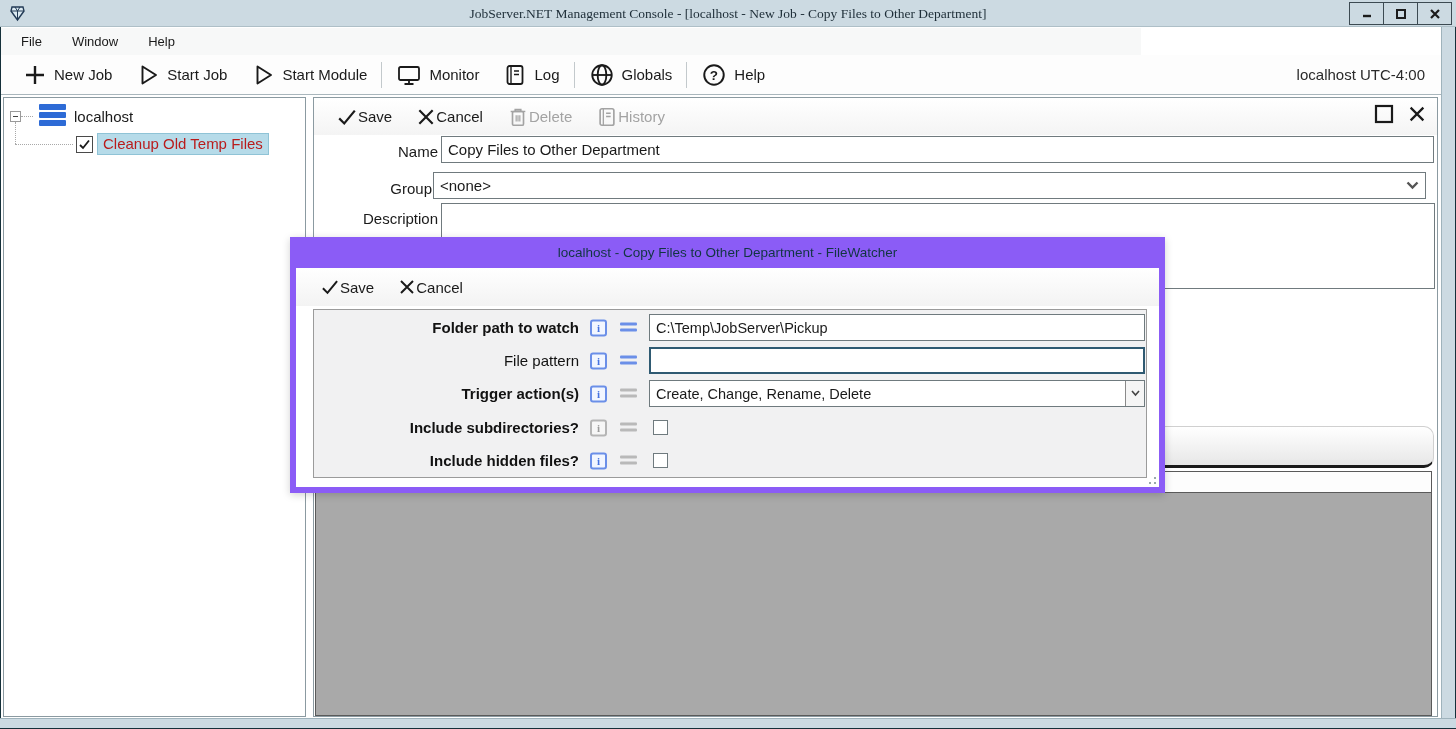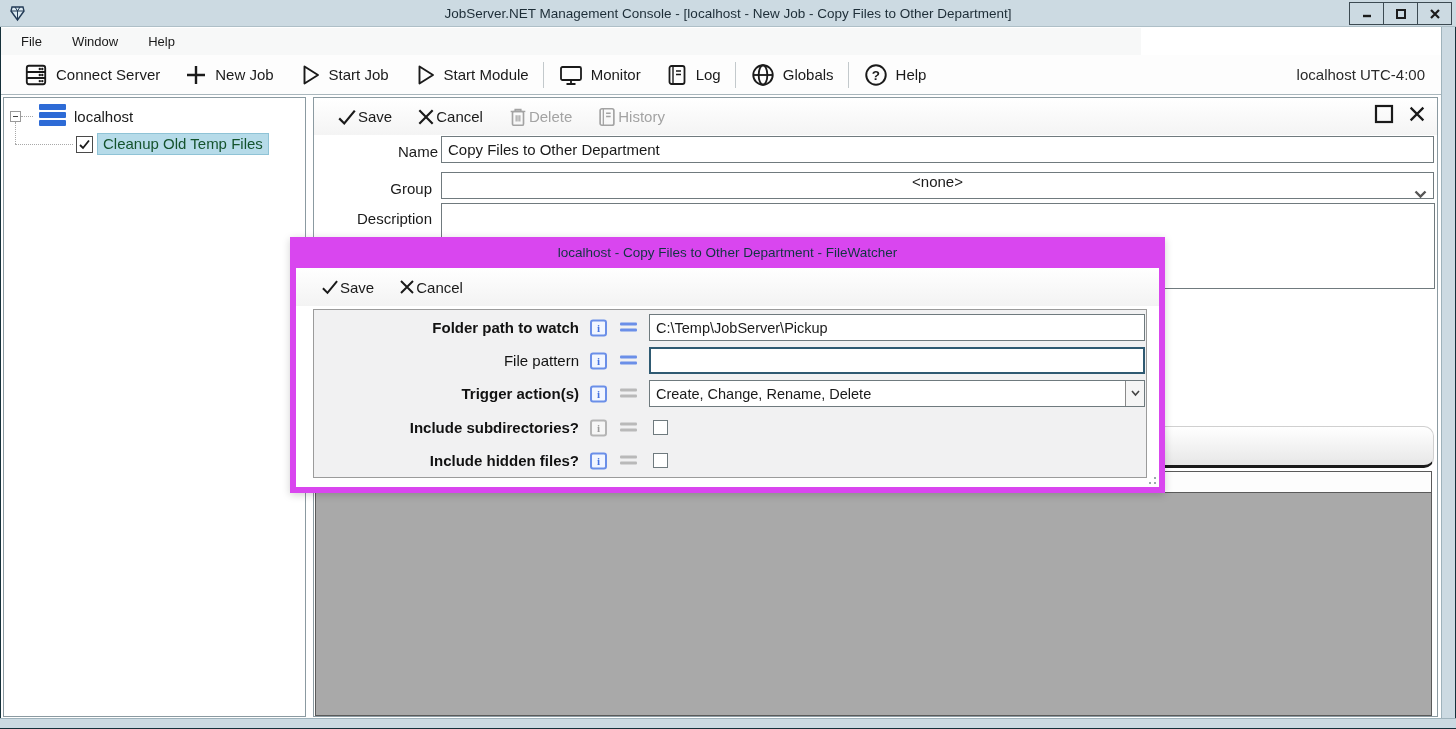--- a/index.html
+++ b/index.html
@@ -7,21 +7,21 @@
   #canvas {
     position:relative; width:1456px; height:729px; overflow:hidden;
     font-family:"Liberation Sans", sans-serif; background:#ffffff;
     box-shadow: inset 0 0 0 1px #15303a;
   }
   
   .titlebar { position:absolute; left:0; top:0; width:1456px; height:27px;
     background:#ccdae2; border-bottom:1px solid #aebfc7; display:flex; align-items:center; }
   .app-icon { position:absolute; left:9px; top:5px; width:17px; height:17px; }
   .title-text { position:absolute; left:0; right:0; top:0; height:35px; line-height:27px;
-    text-align:center; font-size:13.5px; color:#1d2d37; }
+    text-align:center; font-size:13.5px; color:#1d2d37;font-family:Liberation Serif, serif; }
   .winbtns { position:absolute; right:4px; top:2px; display:flex; }
   .winbtn { width:35px; height:23px; border:1px solid #3c4a52; margin-left:-1px;
     display:flex; align-items:center; justify-content:center; background:#ccdae2; cursor:pointer; }
   .frame-right { position:absolute; right:0; top:27px; width:15px; bottom:0; background:#ccdae2;
     border-left:1px solid #9fb3bc; box-shadow: inset -1px 0 0 #15303a; }
   .frame-bottom { position:absolute; left:0; right:0; bottom:0; height:11px; background:#ccdae2;
     border-top:1px solid #9fb3bc; box-shadow: inset 0 -1px 0 #15303a; }
   
   .menubar { position:absolute; left:1px; top:28px; width:1140px; height:27px; background:#f7f8f8;
     display:flex; align-items:center; padding-left:20px; gap:30px; }
@@ -42,21 +42,21 @@
   .expander::after { content:""; position:absolute; left:2px; right:2px; top:4px; height:1px; background:#444; }
   .dots-h { height:1px; border-top:1px dotted #a8a8a8; }
   .server-icon { display:inline-block; margin:0 8px 0 6px; }
   .server-icon div { width:27px; height:6px; background:#2e6bd6; border-radius:1px; margin-bottom:2px; }
   .tree-root-label { font-size:15px; color:#1a1a1a; cursor:pointer; }
   .tree-child { margin:4px 0 0 0; height:24px; }
   .connector { position:absolute; left:11px; top:-10px; width:1px; height:22px; border-left:1px dotted #a8a8a8; }
   .connector-h { position:absolute; left:11px; top:12px; width:58px; border-top:1px dotted #a8a8a8; }
   .checkbox { width:17px; height:17px; border:1px solid #4a4a4a; background:#fff; margin-left:72px;
     display:flex; align-items:center; justify-content:center; cursor:pointer; }
-  .tree-child-label { margin-left:4px; font-size:15px; color:#14532d; background:#b6dbe9;
+  .tree-child-label { margin-left:4px; font-size:15px; color:#b91c1c; background:#b6dbe9;
     border:1px solid #8fc3d6; padding:1px 5px 2px 5px; cursor:pointer; }
   
   .main-panel { position:absolute; left:313px; top:97px; width:1125px; height:620px;
     background:#ffffff; border:1px solid #8b9aa1; }
   .ed-toolbar { position:absolute; left:0; top:0; right:0; height:37px; display:flex; align-items:center;
     padding-left:10px; background:linear-gradient(#ffffff,#f4f4f4); }
   .ed-item { display:flex; align-items:center; gap:0; padding:0 12px; cursor:pointer; }
   .ed-item .lbl { font-size:15px; color:#1a1a1a; }
   .ed-item.disabled { cursor:default; }
   .ed-item.disabled .lbl { color:#a3a3a3; }
@@ -70,21 +70,21 @@
   .combo .chev { margin-left:auto; }
   .section-strip { position:absolute; left:2px; top:328px; width:1118px; height:42px;
     background:linear-gradient(#ffffff,#e7e7e7); border:1px solid #d0d0d0;
     border-bottom:3px solid #1b1b1b; border-radius:10px 10px 10px 10px / 10px 10px 10px 10px; }
   .grid-header { position:absolute; left:1px; top:373px; width:1117px; height:22px; background:#fdfdfd;
     border:1px solid #5a5a5a; }
   .grid-body { position:absolute; left:1px; top:395px; width:1117px; height:223px; background:#a9a9a9;
     border:1px solid #5a5a5a; border-top:none; }
   
   .dialog { position:absolute; left:290px; top:237px; width:875px; height:256px;
-    background:#d946ef; box-shadow:0 2px 8px rgba(0,0,0,0.18); }
+    background:#8b5cf6; box-shadow:0 2px 8px rgba(0,0,0,0.18); }
   .dlg-title { height:31px; display:flex; align-items:center; justify-content:center;
     font-size:13.5px; color:#113541; }
   .dlg-body { position:absolute; left:6px; top:31px; right:6px; bottom:6px; background:#ffffff; }
   .dlg-toolbar { position:absolute; left:0; top:0; right:0; height:38px; display:flex; align-items:center;
     padding-left:12px; background:linear-gradient(#ffffff,#f3f3f3); }
   .dlg-fieldset { position:absolute; left:17px; top:41px; width:834px; height:169px;
     background:#f1f1f2; border:1px solid #9b9b9b; }
   .p-row { position:absolute; left:0; width:100%; height:27px; display:flex; align-items:center; }
   .p-label { position:absolute; left:0; width:265px; text-align:right; font-size:15px; color:#121212; }
   .p-label.bold { font-weight:700; }
@@ -146,30 +146,20 @@
 
   <div class="menubar">
     <span class="menu-item">File</span>
     <span class="menu-item">Window</span>
     <span class="menu-item">Help</span>
   </div>
 
   <div class="toolbar">
     <div class="tb-item">
       <span>
-        <svg width="26" height="26" viewBox="0 0 24 24" fill="none" stroke="#1a1a1a" stroke-width="1.7">
-          <rect x="3.5" y="3.5" width="17" height="17" rx="2"></rect>
-            <path d="M3.5 9.2 h17 M3.5 14.8 h17"></path>
-          <path d="M15.5 6.4 h0.01 M17.8 6.4 h0.01 M15.5 12 h0.01 M17.8 12 h0.01 M15.5 17.6 h0.01 M17.8 17.6 h0.01" stroke-width="2.2" stroke-linecap="round"></path>
-        </svg>
-      </span>
-      <span class="lbl">Connect Server</span>
-    </div>
-    <div class="tb-item">
-      <span>
         <svg width="24" height="24" viewBox="0 0 24 24" stroke="#1a1a1a" stroke-width="2.4">
             <path d="M12 3 v18 M3 12 h18"></path>
           </svg>
       </span>
       <span class="lbl">New Job</span>
     </div>
     <div class="tb-item">
       <span>
         <svg width="24" height="24" viewBox="0 0 24 24" fill="none" stroke="#1a1a1a" stroke-width="1.9" stroke-linejoin="round">
             <path d="M6.5 3.5 L20 12 L6.5 20.5 Z"></path>
@@ -300,29 +290,29 @@
           <svg width="20" height="20" viewBox="0 0 22 22" stroke="#1a1a1a" stroke-width="2.4">
               <path d="M4 4 L18 18 M18 4 L4 18"></path>
             </svg>
         </span>
       </div>
     </div>
 
     <span class="form-label" style="left:6px; top:45px;">Name</span>
     <input class="tbox" style="left: 127px; top: 38px; width: 993px; height: 27px;" value="Copy Files to Other Department">
     <span class="form-label" style="left:0; top:82px;">Group</span>
-    <div class="combo" style="left:127px; top:74px; width:993px; height:27px;flex-direction:column;">
+    <div class="combo" style="left:119px; top:74px; width:993px; height:27px;">
       <span>&lt;none&gt;</span>
       <span class="chev">
         <svg width="13" height="9" viewBox="0 0 13 9" fill="none" stroke="#555" stroke-width="2.4">
             <path d="M1.5 1.5 L6.5 6.5 L11.5 1.5"></path>
           </svg>
       </span>
     </div>
-    <span class="form-label" style="left:0; top:112px;">Description</span>
+    <span class="form-label" style="left:6px; top:112px;">Description</span>
     <textarea class="tbox" style="left: 127px; top: 105px; width: 994px; height: 86px; resize: none;"></textarea>
 
     <div class="section-strip"></div>
     <div class="grid-header"></div>
     <div class="grid-body"></div>
   </div>
 
   <div class="dialog">
     <div class="dlg-title">localhost - Copy Files to Other Department - FileWatcher</div>
     <div class="dlg-body">

